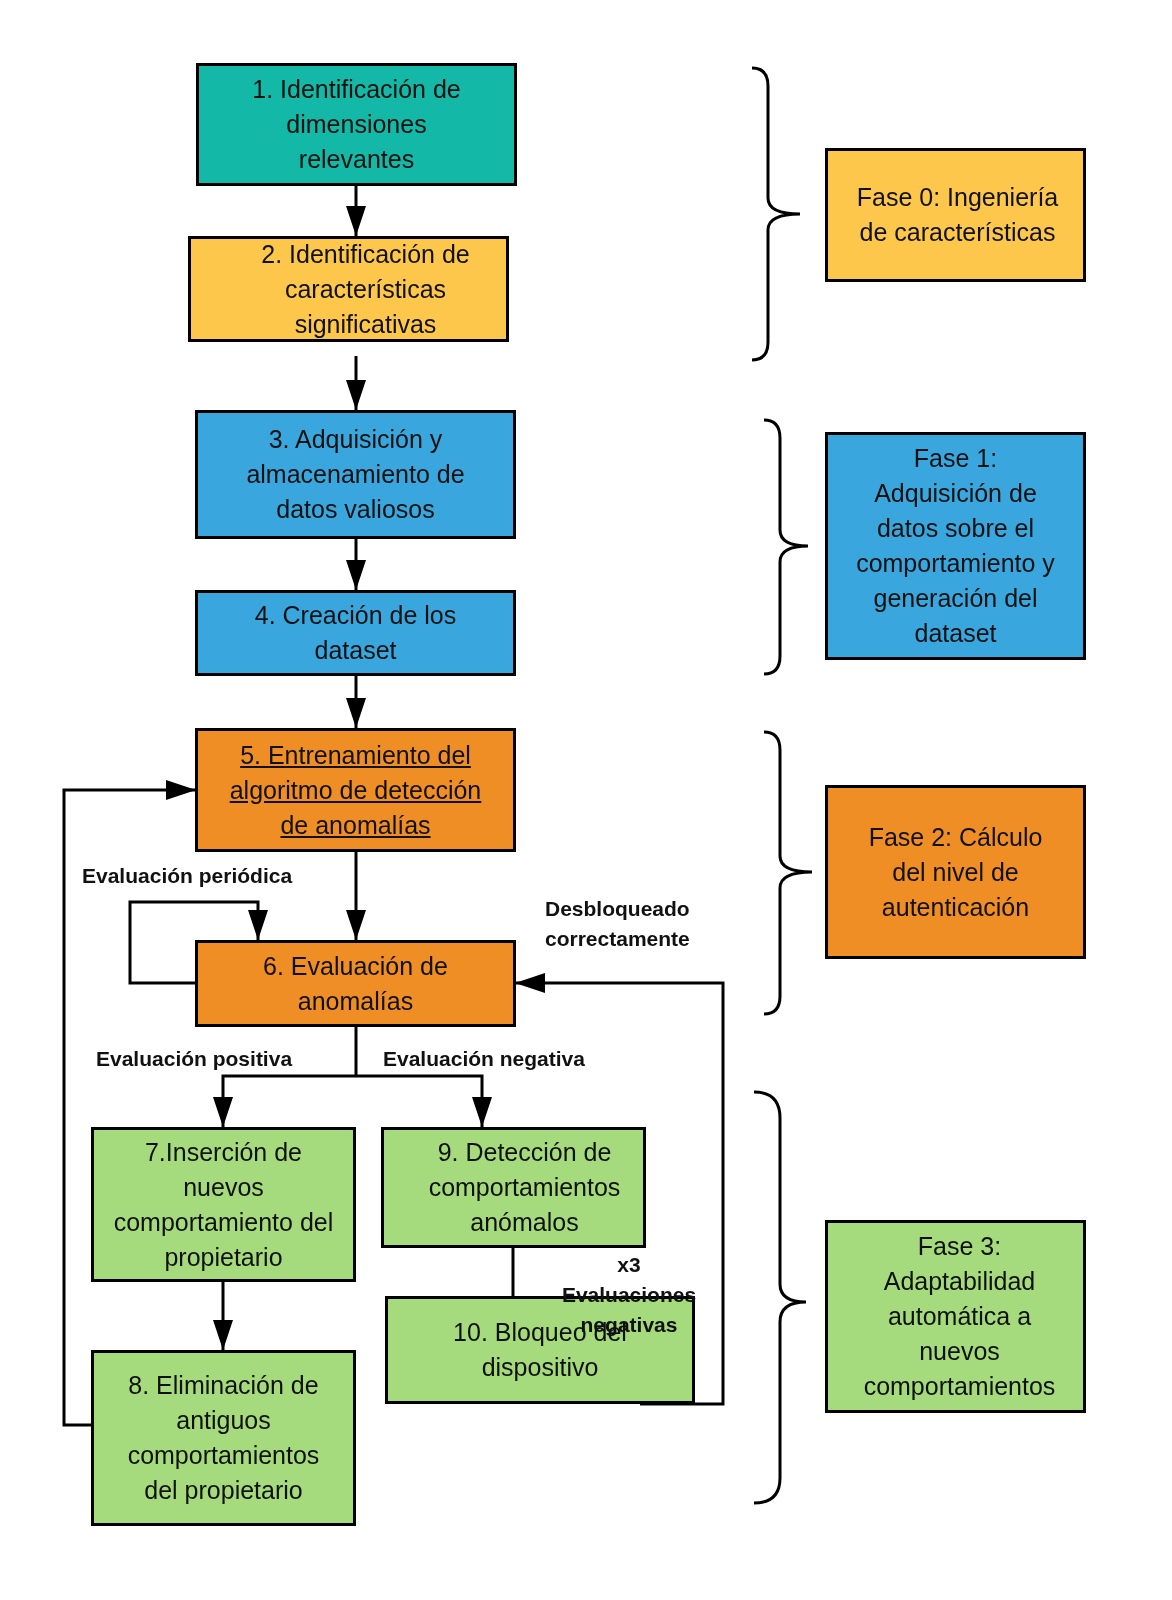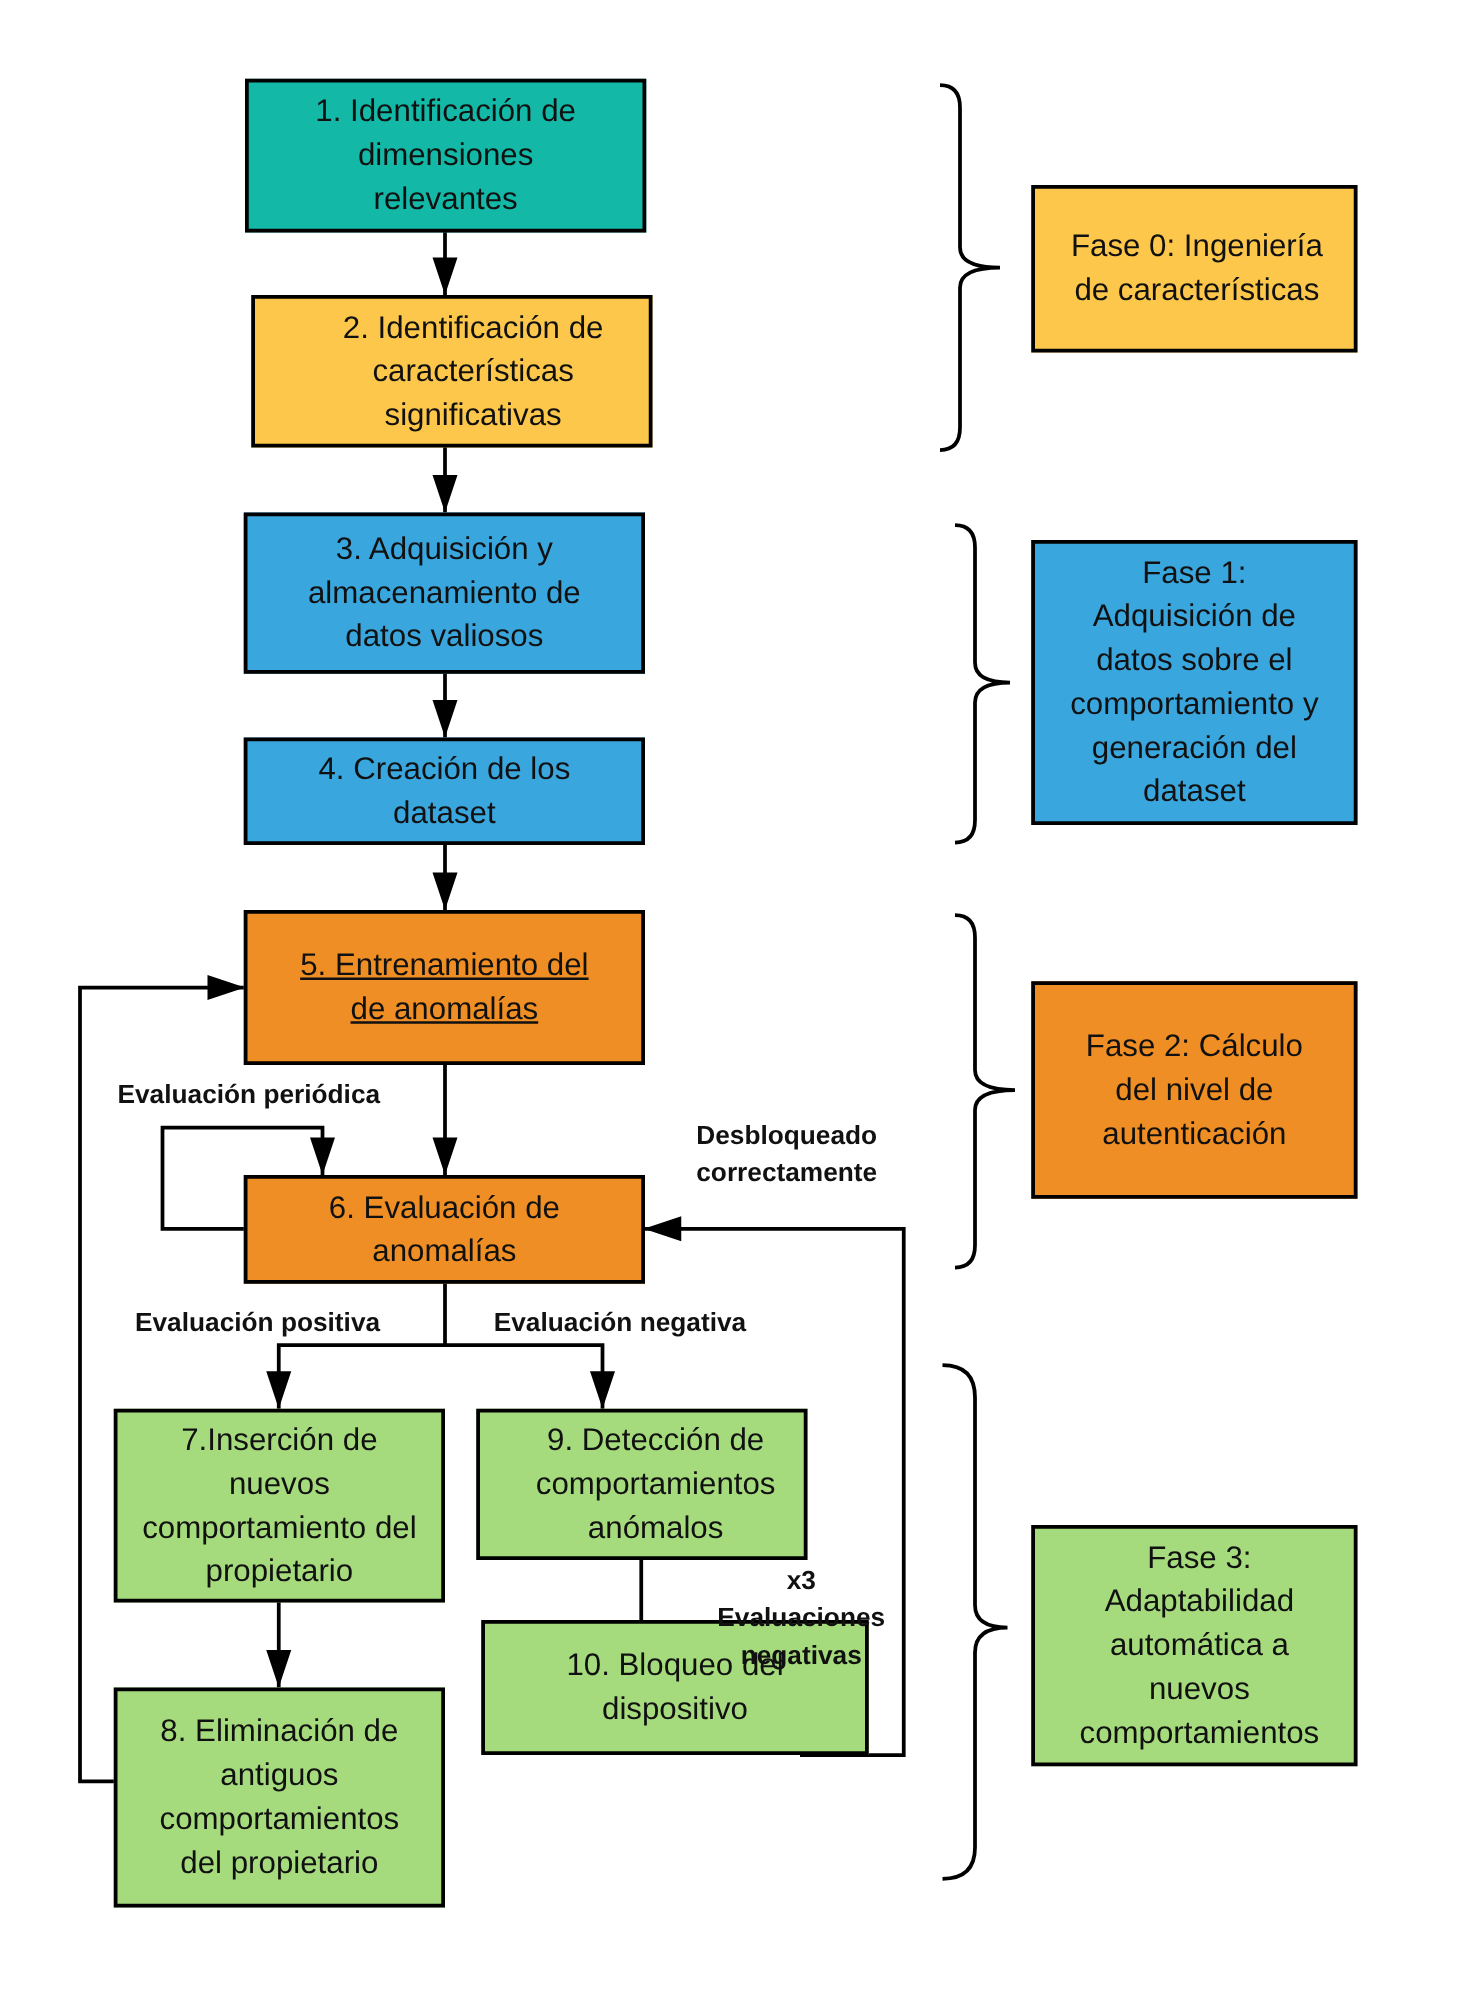--- a/index.html
+++ b/index.html
@@ -2,21 +2,21 @@
 <html><head>
   <meta charset="utf-8">
   <style>
     html, body { margin: 0; padding: 0; background: #ffffff; }
     body { width: 1172px; height: 1600px; position: relative; overflow: hidden; }
     #canvas { position: absolute; left: 0; top: 0; width: 1172px; height: 1600px; }
     .box { position: absolute; box-sizing: border-box; border: 3px solid #000; display: flex;
            align-items: center; justify-content: center; text-align: center;
            font-family: "Liberation Sans", sans-serif; font-size: 25px; line-height: 35px; color: #111; padding: 2px 6px; }
     .label { position: absolute; font-family: "Liberation Sans", sans-serif; font-weight: bold;
-             font-size: 21px; line-height: 30px; color: #111; text-align: center; white-space: nowrap; margin-left: 12px; }
+             font-size: 21px; line-height: 30px; color: #111; text-align: center; white-space: nowrap; }
     .line { white-space: pre; display: block; }
   </style>
 </head>
 <body>
 
 <svg id="canvas" xmlns="http://www.w3.org/2000/svg" width="1172" height="1600" viewBox="0 0 1172 1600">
   <defs>
     <marker id="arrow" markerWidth="12" markerHeight="12" refX="10" refY="6" orient="auto" markerUnits="userSpaceOnUse">
       <path d="M0,0 L12,6 L0,12 Z" fill="#000"></path>
     </marker>
@@ -71,21 +71,21 @@
   </g>
 </svg>
 
 <div class="box" id="s1" style="left: 196px; top: 63px; width: 321px; height: 123px; background: #14b8a6;">
     <div>
       <span class="line">1. Identificación de</span>
       <span class="line">dimensiones</span>
       <span class="line">relevantes</span>
     </div>
   </div>
-<div class="box" id="s2" style="left: 201px; top: 236px; width: 321px; height: 122px; background: rgb(252, 199, 74); padding-left: 40px;">
+<div class="box" id="s2" style="left: 188px; top: 236px; width: 321px; height: 106px; background: rgb(252, 199, 74); padding-left: 40px;">
     <div>
       <span class="line">2. Identificación de</span>
       <span class="line">características</span>
       <span class="line">significativas</span>
     </div>
   </div>
 <div class="box" id="s3" style="left: 195px; top: 410px; width: 321px; height: 129px; background: rgb(58, 166, 222);">
     <div>
       <span class="line">3. Adquisición y</span>
       <span class="line">almacenamiento de</span>
@@ -94,20 +94,21 @@
   </div>
 <div class="box" id="s4" style="left: 195px; top: 590px; width: 321px; height: 86px; background: rgb(58, 166, 222);">
     <div>
       <span class="line">4. Creación de los</span>
       <span class="line">dataset</span>
     </div>
   </div>
 <div class="box" id="s5" style="left: 195px; top: 728px; width: 321px; height: 124px; background: rgb(239, 142, 36); text-decoration: underline;">
     <div>
       <span class="line">5. Entrenamiento del</span>
+      <span class="line">algoritmo de detección</span>
       <span class="line">de anomalías</span>
     </div>
   </div>
 <div class="box" id="s6" style="left: 195px; top: 940px; width: 321px; height: 87px; background: rgb(239, 142, 36);">
     <div>
       <span class="line">6. Evaluación de</span>
       <span class="line">anomalías</span>
     </div>
   </div>
 <div class="box" id="s7" style="left: 91px; top: 1127px; width: 265px; height: 155px; background: rgb(165, 219, 124);">

